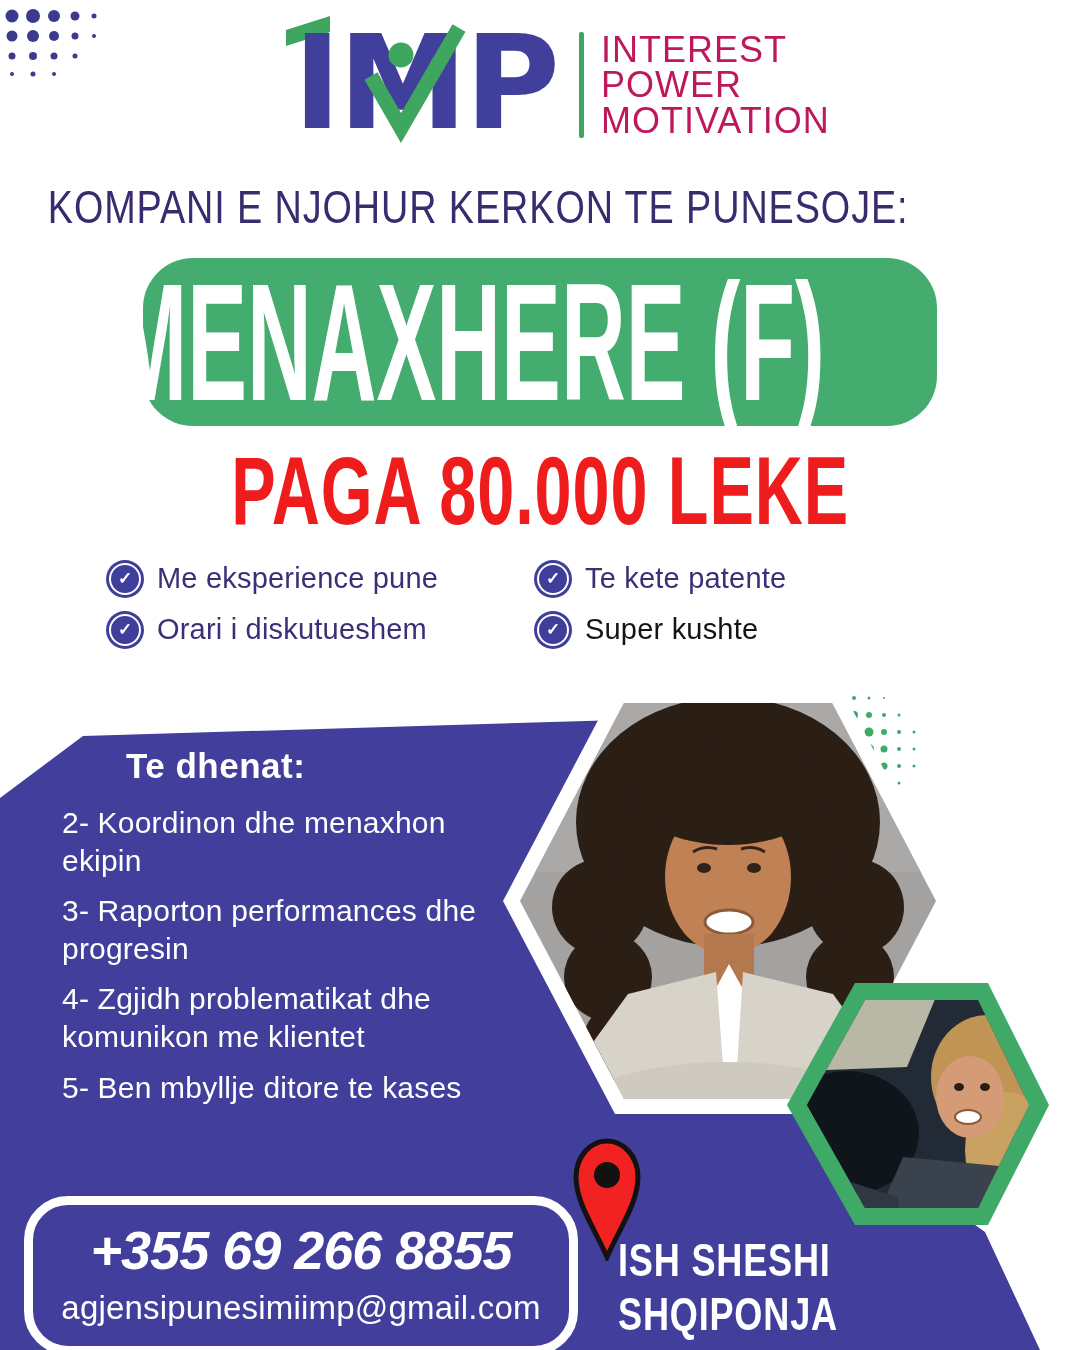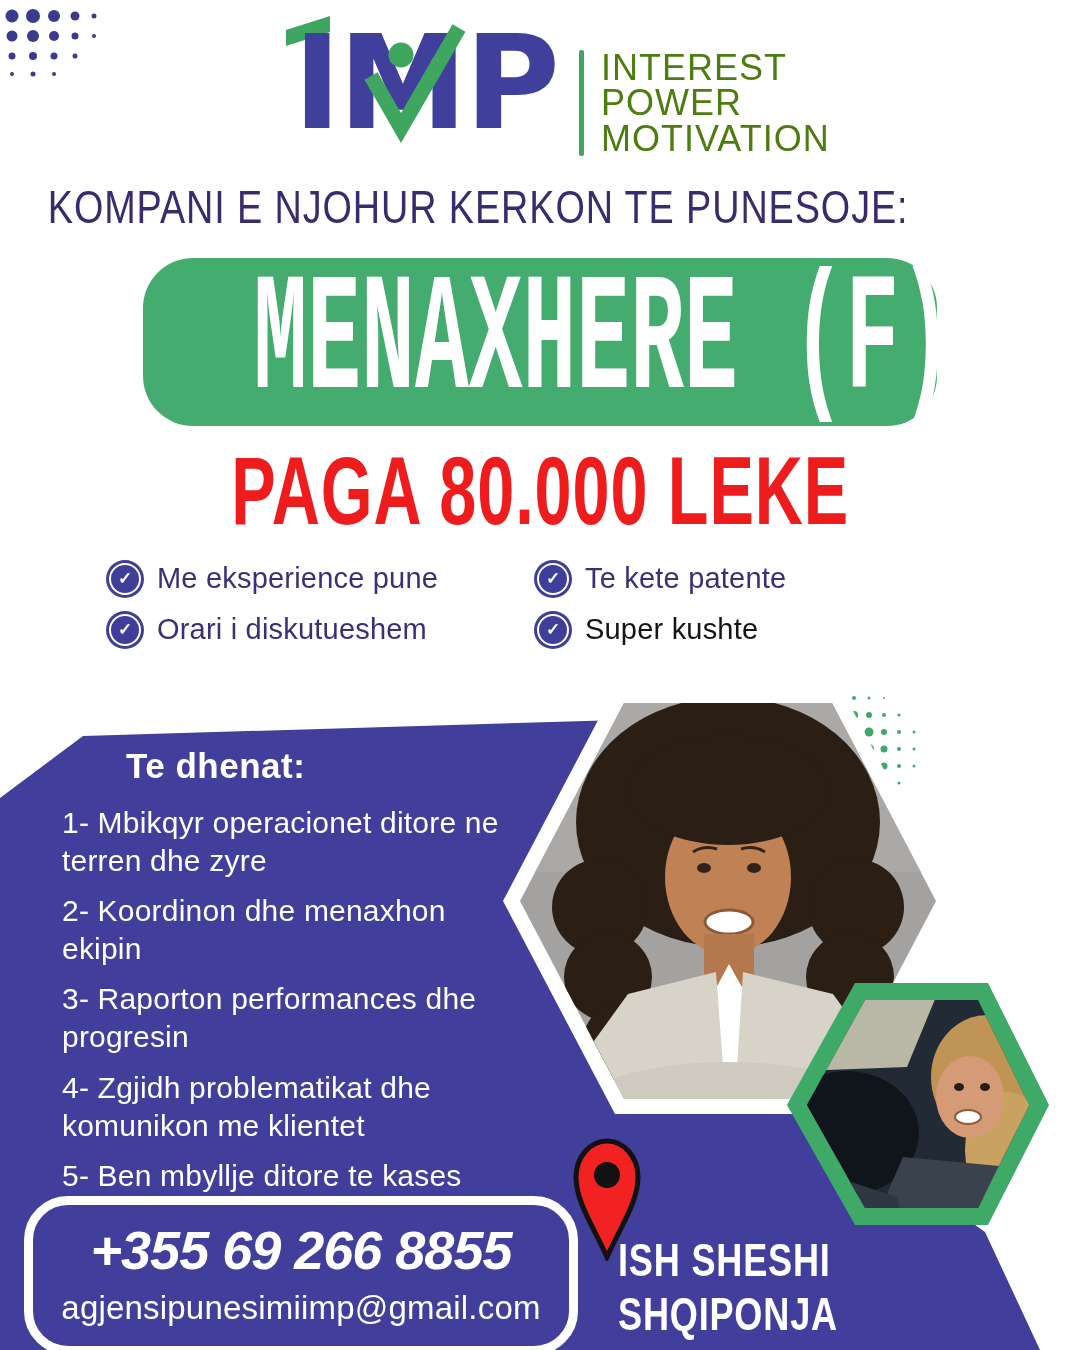--- a/index.html
+++ b/index.html
@@ -5,32 +5,32 @@
   html,body{margin:0;padding:0;}
   body{width:1080px;height:1350px;position:relative;overflow:hidden;background:#ffffff;
        font-family:"Liberation Sans", sans-serif;}
   .abs{position:absolute;}
 
   
   #dots-tl{left:2px;top:4px;z-index:0;}
   #dots-green{left:846px;top:690px;z-index:1;}
 
   
-  #logo-row{left:278px;top:6px;display:flex;align-items:flex-end;z-index:2;}
+  #logo-row{left:278px;top:6px;display:flex;align-items:flex-start;z-index:2;}
   #logo-divider{width:5px;height:106px;background:#3FA660;margin:26px 0 0 6px;border-radius:2px;}
-  #logo-tagline{margin-left:17px;padding-top:26px;color:#4d7c0f;font-size:36px;line-height:0.98;
+  #logo-tagline{margin-left:17px;padding-top:26px;color:#be185d;font-size:36px;line-height:0.98;
                 letter-spacing:1px;font-weight:400;}
 
   
   #headline{left:0;top:183px;width:1080px;color:#3A2B6F;font-size:42px;z-index:2;}
   #headline span{display:inline-block;transform:scale(0.9,1.12);letter-spacing:1px;white-space:nowrap;}
 
   
   #job-banner{left:143px;top:258px;width:794px;height:168px;background:#44AC6E;border-radius:50px;
-              display:flex;align-items:center;justify-content:flex-start;z-index:2;font-family:Liberation Mono, monospace;}
+              display:flex;align-items:center;justify-content:flex-end;z-index:2;}
   #job-title{color:#ffffff;font-weight:bold;font-size:118px;white-space:nowrap;
              display:inline-block;transform:scale(0.76,1.42);}
 
   
   #salary{left:0;top:448px;width:1080px;text-align:center;z-index:2;}
   #salary span{display:inline-block;color:#EE1C1C;font-weight:bold;font-size:74px;
                transform:scale(0.9,1.3);white-space:nowrap;letter-spacing:1px;}
 
   
   #requirements{left:106px;top:562px;display:grid;grid-template-columns:428px auto;
@@ -138,21 +138,20 @@
   <div class="req req-dark">
     <div class="check-circle">✓</div>
     <div class="req-label">Super kushte</div>
   </div>
 </div>
 
 <div id="purple-shape" class="abs"></div>
 
 <div id="details" class="abs">
   <div id="details-title">Te dhenat:</div>
-  <div class="detail-item">1- Mbikqyr operacionet ditore ne terren dhe zyre</div>
   <div class="detail-item">2- Koordinon dhe menaxhon ekipin</div>
   <div class="detail-item">3- Raporton performances dhe progresin</div>
   <div class="detail-item">4- Zgjidh problematikat dhe komunikon me klientet</div>
   <div class="detail-item">5- Ben mbyllje ditore te kases</div>
 </div>
 
 <svg id="dots-green" class="abs" width="84" height="102">
   <g fill="#3FA968">
     <circle cx="8" cy="8" r="2"></circle>
       <circle cx="23" cy="8" r="1.5"></circle>

